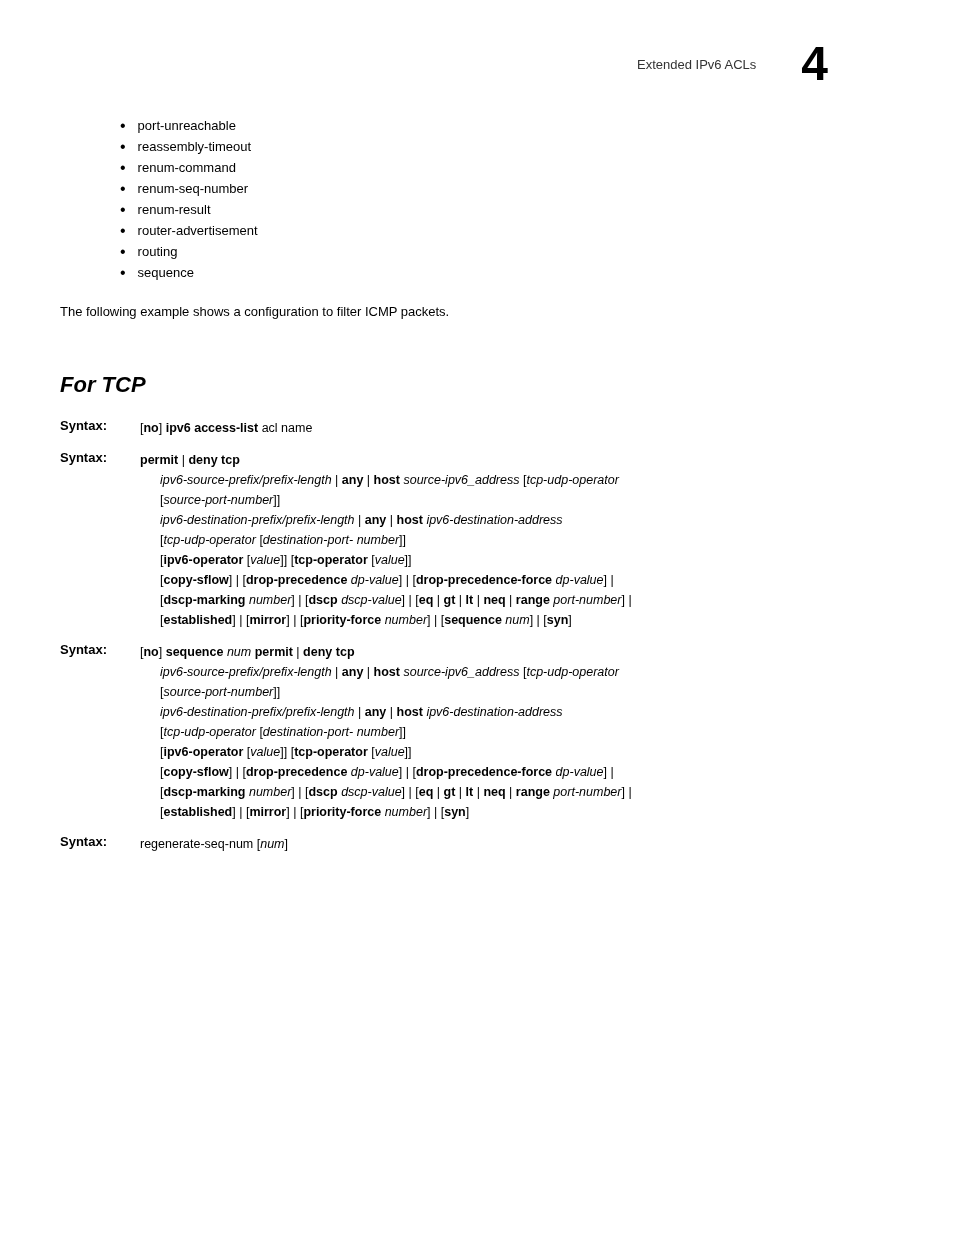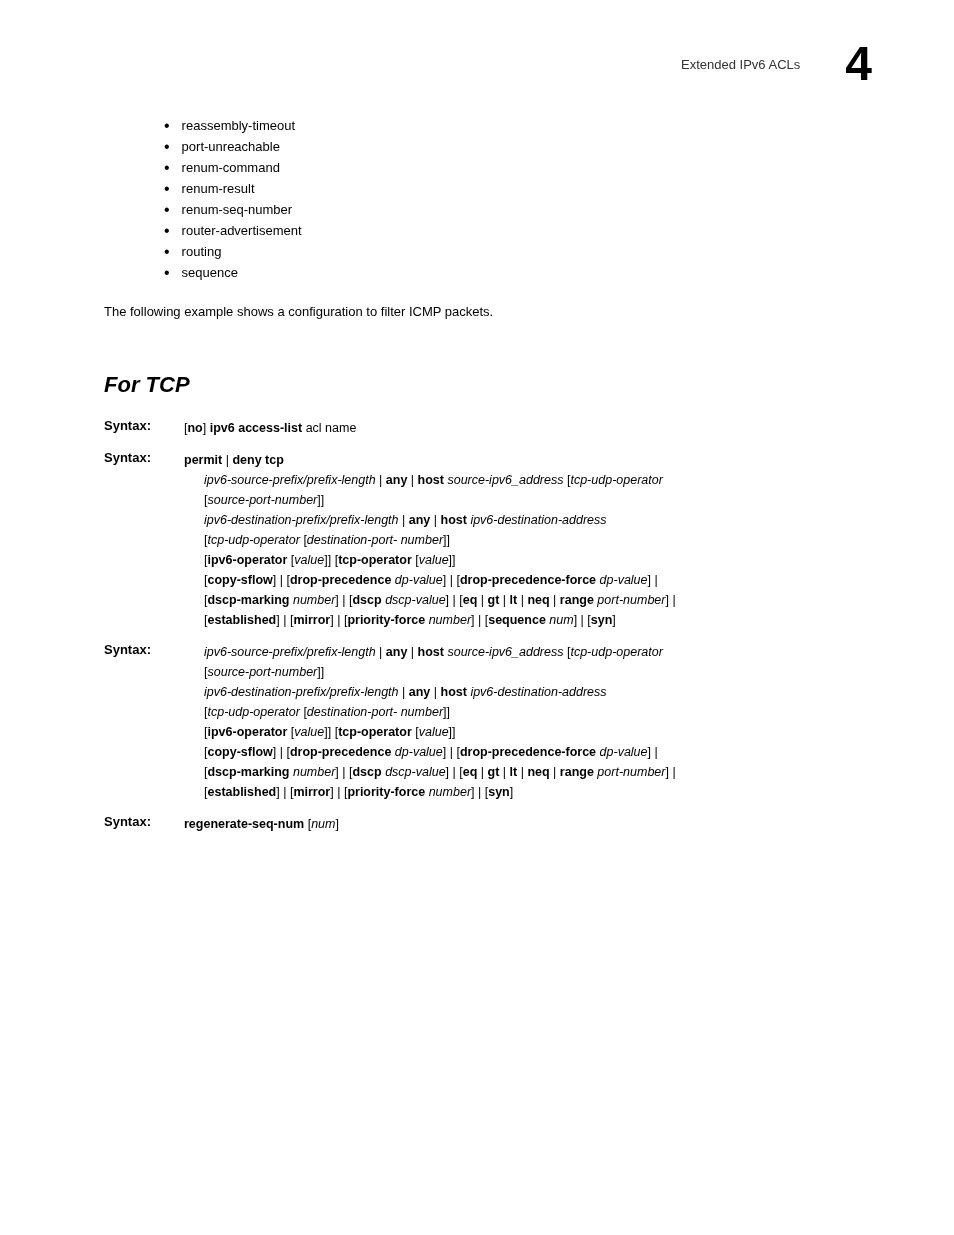--- a/index.html
+++ b/index.html
@@ -16,21 +16,20 @@
       width: 954px;
       min-height: 1235px;
       position: relative;
     }
 
     .page-container {
       width: 888px;
       min-height: 1235px;
       padding: 40px 60px 20px 60px;
       position: relative;
-      margin-left: 44px;
     }
 
     .header {
       display: flex;
       justify-content: flex-end;
       align-items: center;
       margin-bottom: 30px;
       border-bottom: none;
     }
 
@@ -130,33 +129,33 @@
 
   <div class="header">
     <div class="header-right">
       <span class="header-title">Extended IPv6 ACLs</span>
       <span class="chapter-number">4</span>
     </div>
   </div>
 
   <ul class="bullet-list">
     <li>
+        <span>port-unreachable</span>
+      </li>
+    <li>
         <span>reassembly-timeout</span>
       </li>
     <li>
-        <span>port-unreachable</span>
-      </li>
-    <li>
         <span>renum-command</span>
       </li>
     <li>
+        <span>renum-seq-number</span>
+      </li>
+    <li>
         <span>renum-result</span>
-      </li>
-    <li>
-        <span>renum-seq-number</span>
       </li>
     <li>
         <span>router-advertisement</span>
       </li>
     <li>
         <span>routing</span>
       </li>
     <li>
         <span>sequence</span>
       </li>
@@ -186,34 +185,35 @@
         <span class="syntax-line" style="padding-left:20px;">[<span style="font-weight:bold;">ipv6-operator</span> [<span style="font-style:italic;">value</span>]]  [<span style="font-weight:bold;">tcp-operator</span> [<span style="font-style:italic;">value</span>]]</span>
         <span class="syntax-line" style="padding-left:20px;">[<span style="font-weight:bold;">copy-sflow</span>] | [<span style="font-weight:bold;">drop-precedence</span> <span style="font-style:italic;">dp-value</span>] | [<span style="font-weight:bold;">drop-precedence-force</span> <span style="font-style:italic;">dp-value</span>] |</span>
         <span class="syntax-line" style="padding-left:20px;">[<span style="font-weight:bold;">dscp-marking</span> <span style="font-style:italic;">number</span>] | [<span style="font-weight:bold;">dscp</span> <span style="font-style:italic;">dscp-value</span>] | [<span style="font-weight:bold;">eq</span> | <span style="font-weight:bold;">gt</span> | <span style="font-weight:bold;">lt</span> | <span style="font-weight:bold;">neq</span> | <span style="font-weight:bold;">range</span> <span style="font-style:italic;">port-number</span>] |</span>
         <span class="syntax-line" style="padding-left:20px;">[<span style="font-weight:bold;">established</span>] | [<span style="font-weight:bold;">mirror</span>] | [<span style="font-weight:bold;">priority-force</span> <span style="font-style:italic;">number</span>] | [<span style="font-weight:bold;">sequence</span> <span style="font-style:italic;">num</span>] | [<span style="font-weight:bold;">syn</span>]</span>
       </div>
     </div>
 
     <div class="syntax-row">
       <span class="syntax-label">Syntax:</span>
       <div class="syntax-content">
+        <span class="syntax-line">[<span style="font-weight:bold;">no</span>] <span style="font-weight:bold;">sequence</span> <span style="font-style:italic;">num</span> <span style="font-weight:bold;">permit</span> | <span style="font-weight:bold;">deny</span>  <span style="font-weight:bold;">tcp</span></span>
         <span class="syntax-line" style="padding-left:20px;"><span style="font-style:italic;">ipv6-source-prefix/prefix-length</span> | <span style="font-weight:bold;">any</span> | <span style="font-weight:bold;">host</span> <span style="font-style:italic;">source-ipv6_address</span> [<span style="font-style:italic;">tcp-udp-operator</span></span>
         <span class="syntax-line" style="padding-left:20px;">[<span style="font-style:italic;">source-port-number</span>]]</span>
         <span class="syntax-line" style="padding-left:20px;"><span style="font-style:italic;">ipv6-destination-prefix/prefix-length</span> | <span style="font-weight:bold;">any</span> | <span style="font-weight:bold;">host</span>  <span style="font-style:italic;">ipv6-destination-address</span></span>
         <span class="syntax-line" style="padding-left:20px;">[<span style="font-style:italic;">tcp-udp-operator</span> [<span style="font-style:italic;">destination-port- number</span>]]</span>
         <span class="syntax-line" style="padding-left:20px;">[<span style="font-weight:bold;">ipv6-operator</span> [<span style="font-style:italic;">value</span>]]  [<span style="font-weight:bold;">tcp-operator</span> [<span style="font-style:italic;">value</span>]]</span>
         <span class="syntax-line" style="padding-left:20px;">[<span style="font-weight:bold;">copy-sflow</span>] | [<span style="font-weight:bold;">drop-precedence</span> <span style="font-style:italic;">dp-value</span>] | [<span style="font-weight:bold;">drop-precedence-force</span> <span style="font-style:italic;">dp-value</span>] |</span>
         <span class="syntax-line" style="padding-left:20px;">[<span style="font-weight:bold;">dscp-marking</span> <span style="font-style:italic;">number</span>] | [<span style="font-weight:bold;">dscp</span> <span style="font-style:italic;">dscp-value</span>] | [<span style="font-weight:bold;">eq</span> | <span style="font-weight:bold;">gt</span> | <span style="font-weight:bold;">lt</span> | <span style="font-weight:bold;">neq</span> | <span style="font-weight:bold;">range</span> <span style="font-style:italic;">port-number</span>] |</span>
         <span class="syntax-line" style="padding-left:20px;">[<span style="font-weight:bold;">established</span>] | [<span style="font-weight:bold;">mirror</span>] | [<span style="font-weight:bold;">priority-force</span> <span style="font-style:italic;">number</span>] | [<span style="font-weight:bold;">syn</span>]</span>
       </div>
     </div>
 
     <div class="syntax-row">
       <span class="syntax-label">Syntax:</span>
       <div class="syntax-content">
-        <span><span style="font-weight:bold;">regenerate-seq-num</span> [<span style="font-style:italic;">num</span>]</span>
+        <span><span style="font-weight:normal;">regenerate-seq-num</span> [<span style="font-style:italic;">num</span>]</span>
       </div>
     </div>
 
 
   </div>
 
 </div>
 
 </body></html>

